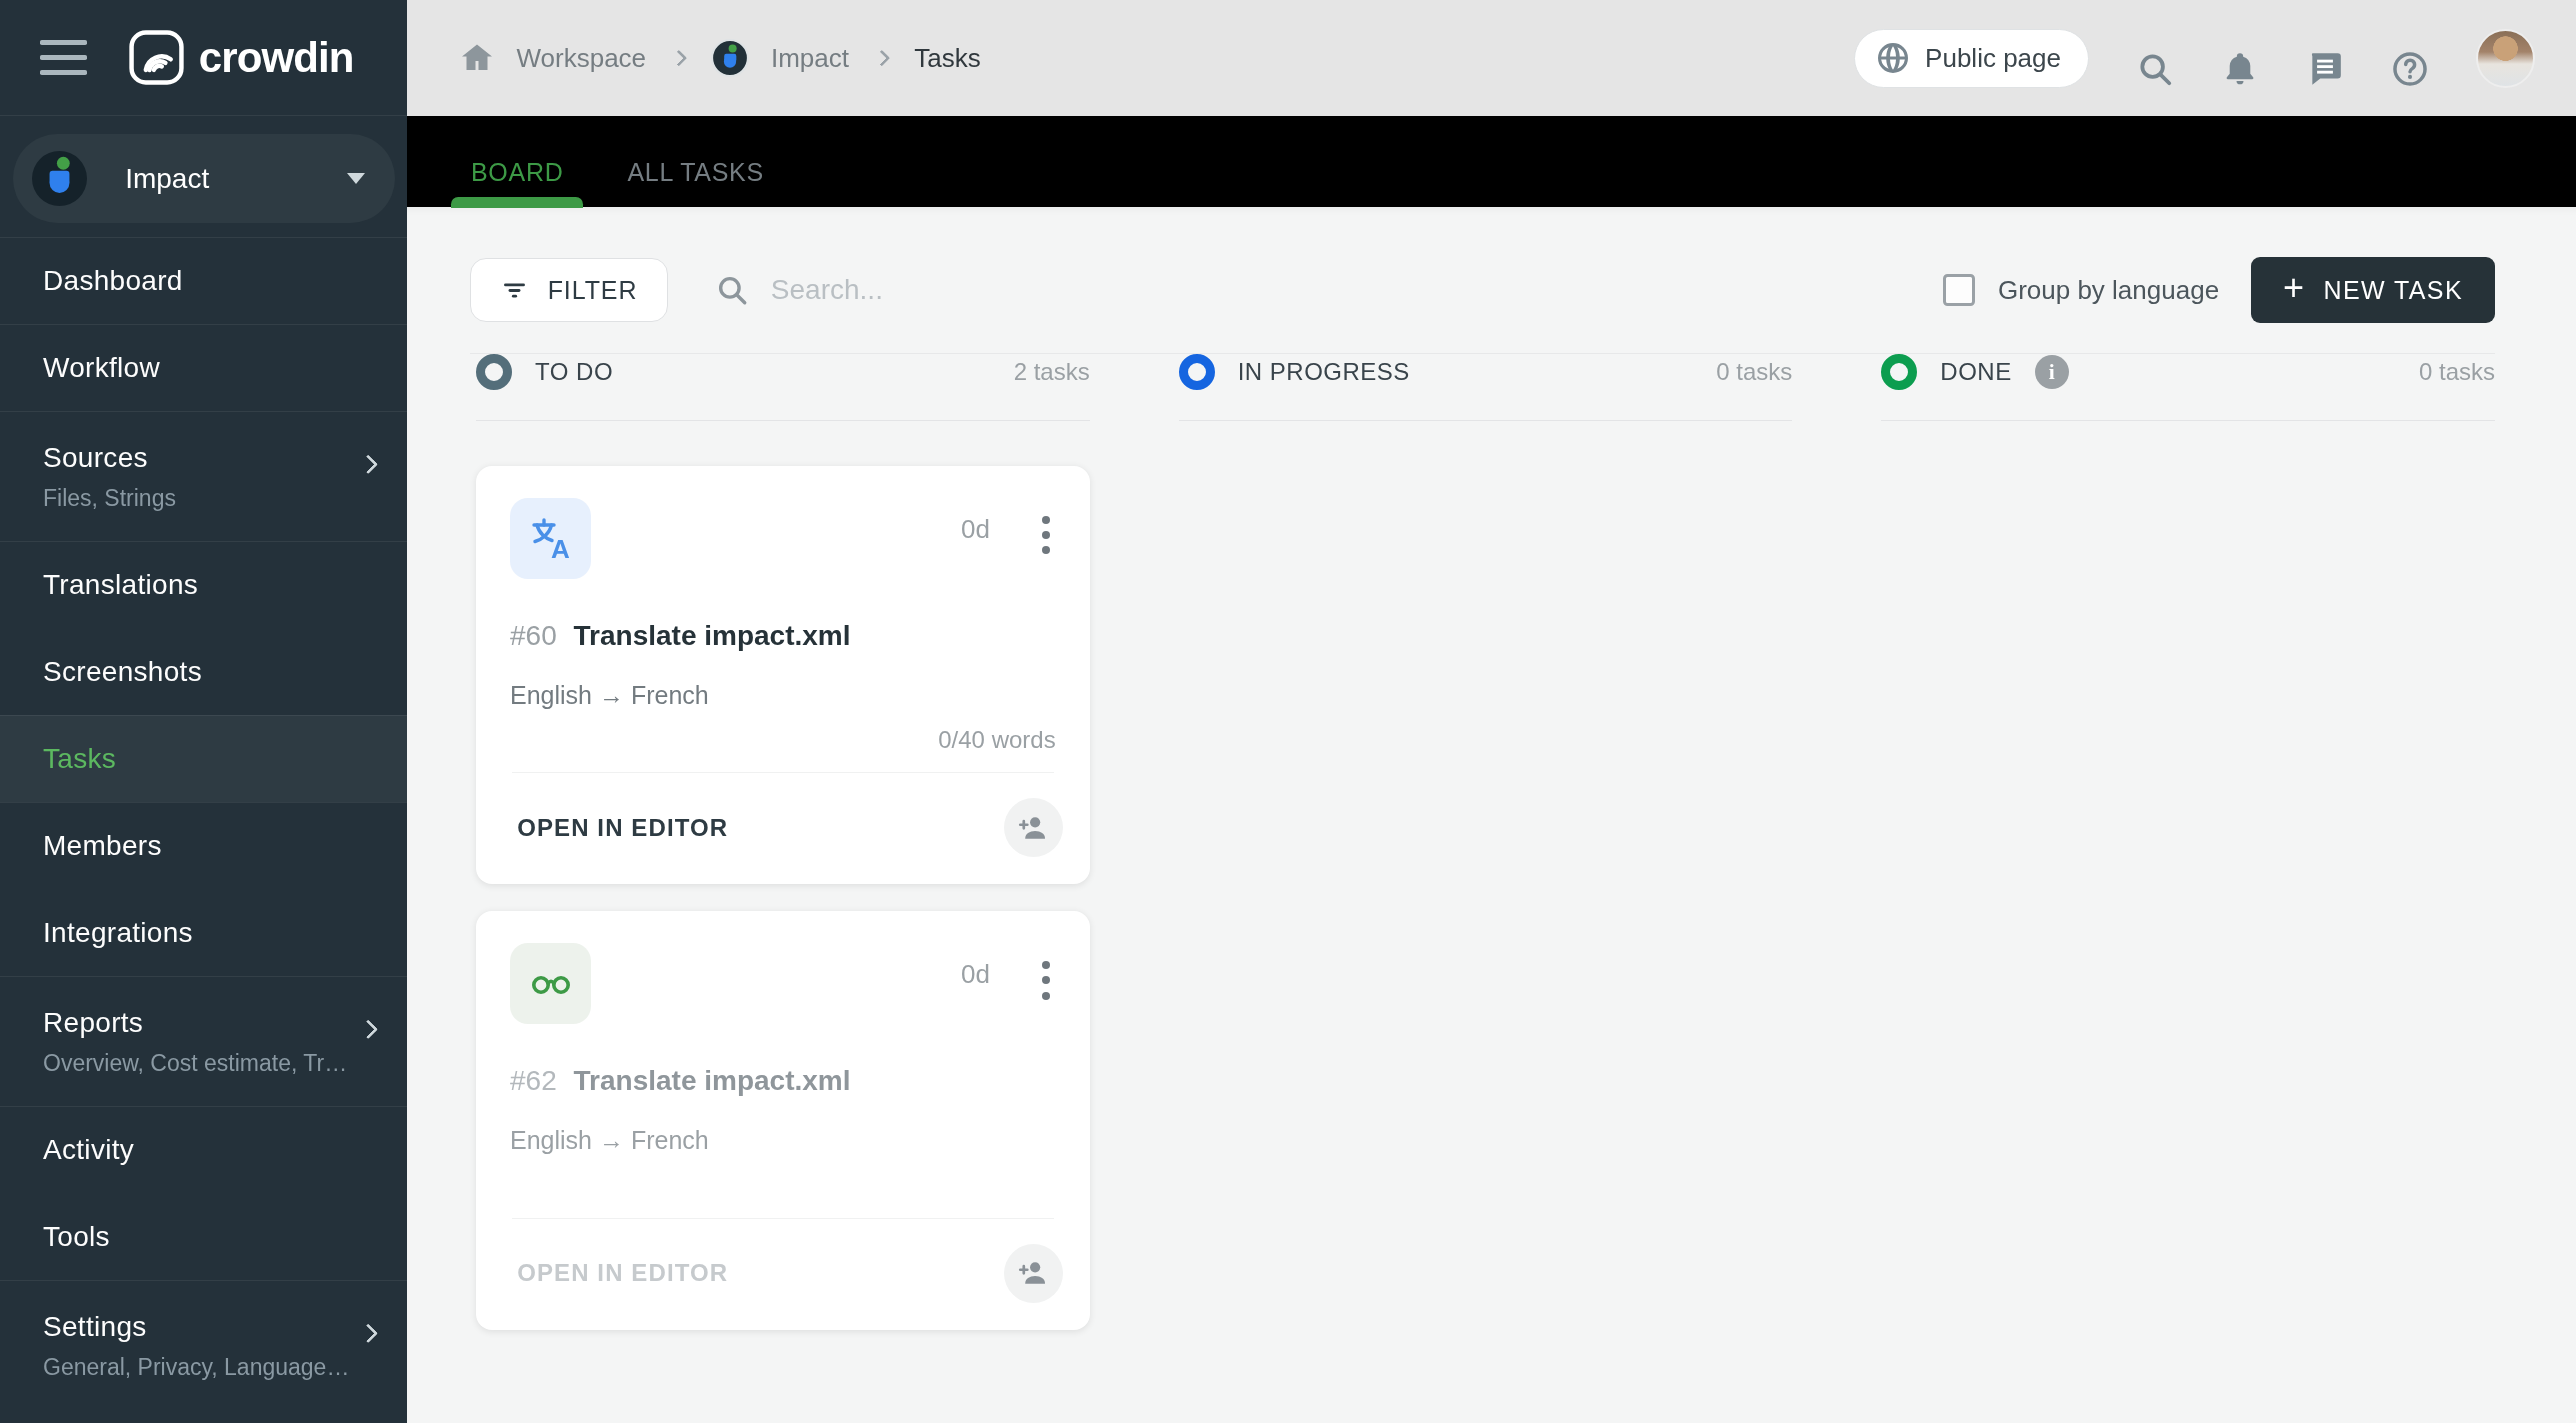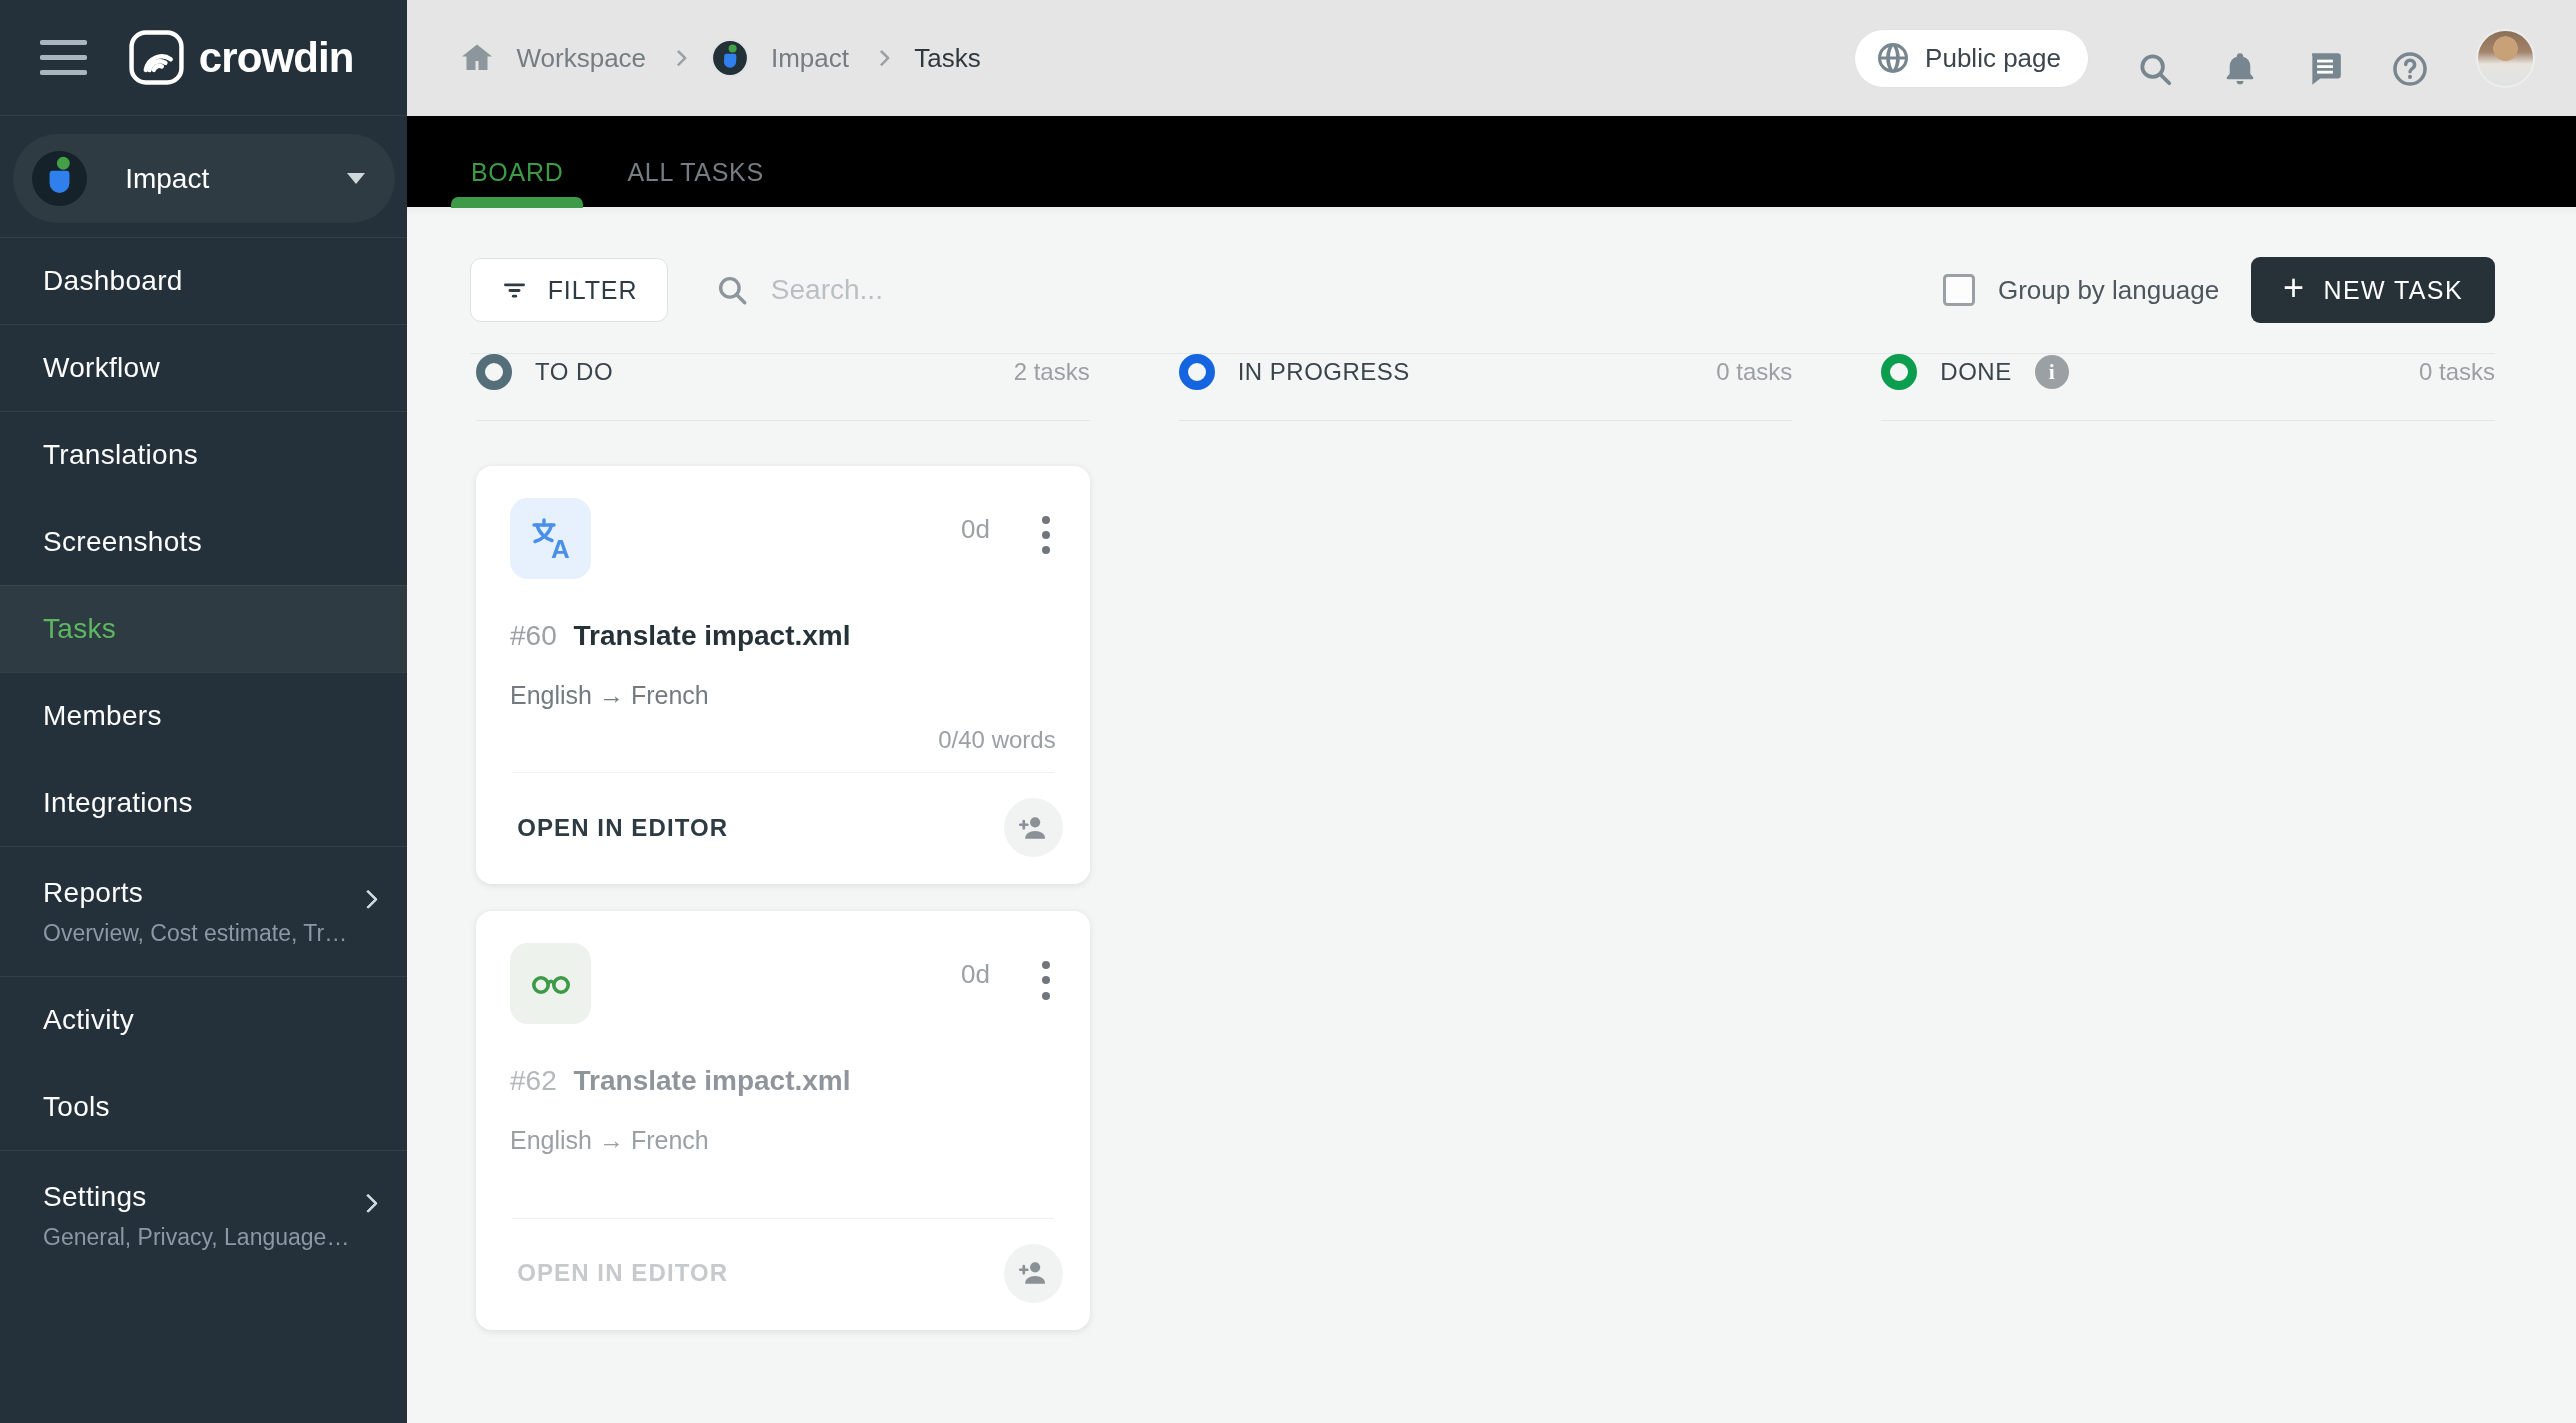--- a/index.html
+++ b/index.html
@@ -53,21 +53,21 @@
      cursor:pointer; }
 
   .tabs { height:91px; display:flex; align-items:flex-start; padding:21.5px 0 0 64px; gap:64px; background:#000000; }
   .tab { position:relative; height:70px; font-size:25px; letter-spacing:0.7px; color:#757d82; font-weight:500; cursor:pointer; display:flex; align-items:center; }
   .tab.active { color:#3d9a46; }
   .tab.active::after { content:""; position:absolute; left:-19.7px; right:-19.7px; bottom:0; height:10.7px; background:#3d9a46; border-radius:7.2px 7.2px 0 0; }
 
   .content { flex:1; background:#f4f5f5; box-shadow:inset 0 10.7px 9px -9px rgba(0,0,0,0.05); padding:50px 81px 0 63px; }
 
   .toolbar { display:flex; align-items:center; }
-  .filter-btn { display:flex; align-items:center; gap:19.7px; height:64px; padding:0 30px; background:#fff; border:1.8px solid #dfe1e3; border-radius:11px; cursor:pointer; }
+  .filter-btn { display:flex; align-items:center; gap:19.7px; height:64px; padding:0 30px; background:#fff; border:1.8px solid #dfe1e3; border-radius:16px; cursor:pointer; }
   .filter-btn svg { width:27px; height:27px; }
   .filter-btn span { font-size:25px; font-weight:500; letter-spacing:0.9px; color:#2e3b43; }
   .search-box { display:flex; align-items:center; gap:21.5px; margin-left:47px; flex:1; }
   .search-box svg { width:34px; height:34px; color:#8d969c; }
   .search-box input { border:none; outline:none; background:transparent; font-size:28px; color:#444; width:537px; font-family:"Liberation Sans",sans-serif; }
   .search-box input::placeholder { color:#b9bfc3; }
   .group-by { display:flex; align-items:center; gap:23px; margin-right:32px; cursor:pointer; }
   .checkbox { width:32px; height:32px; border:3.6px solid #9aa1a6; border-radius:4.5px; background:#fdfdfd; }
   .group-by span { font-size:26px; color:#4c565c; }
   .newtask-btn { display:flex; align-items:center; gap:18px; height:66px; padding:0 32px; background:#263238; color:#fff; border:none; border-radius:9px; font-size:25px; font-weight:500; letter-spacing:1.4px; cursor:pointer; font-family:"Liberation Sans",sans-serif; }
@@ -142,20 +142,25 @@
     <span class="caret-down"></span>
   </div>
 
   <nav class="nav">
     <div class="nav-item sep">
         <span class="label">Dashboard</span>
       </div>
     <div class="nav-item sep">
         <span class="label">Workflow</span>
       </div>
+    <div class="nav-item sep has-sub">
+      <span class="label">Sources</span>
+      <span class="sub">Files, Strings</span>
+      <span class="nav-chevron"></span>
+    </div>
     <div class="nav-item sep">
         <span class="label">Translations</span>
       </div>
     <div class="nav-item">
         <span class="label">Screenshots</span>
       </div>
     <div class="nav-item sep active">
         <span class="label">Tasks</span>
       </div>
     <div class="nav-item sep">

